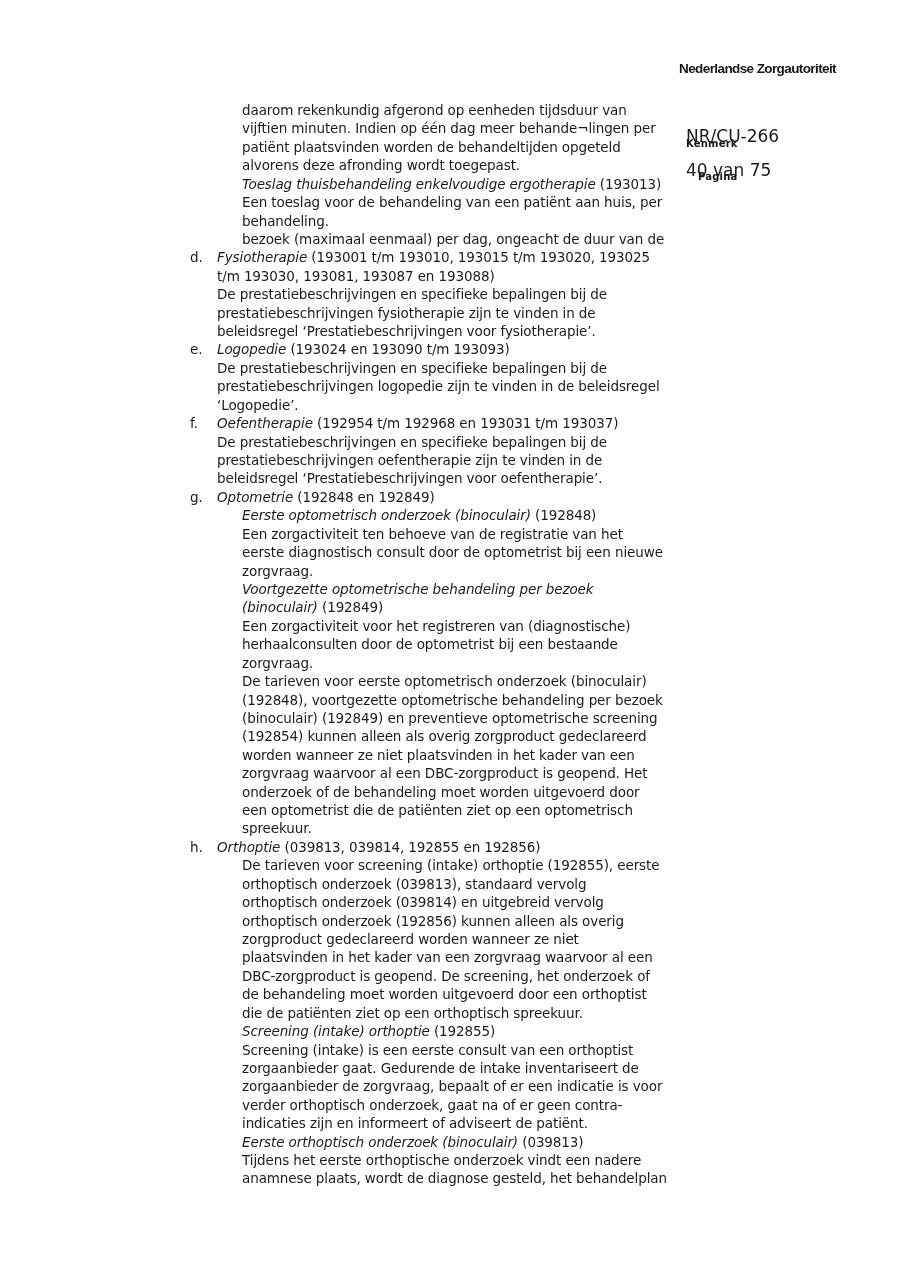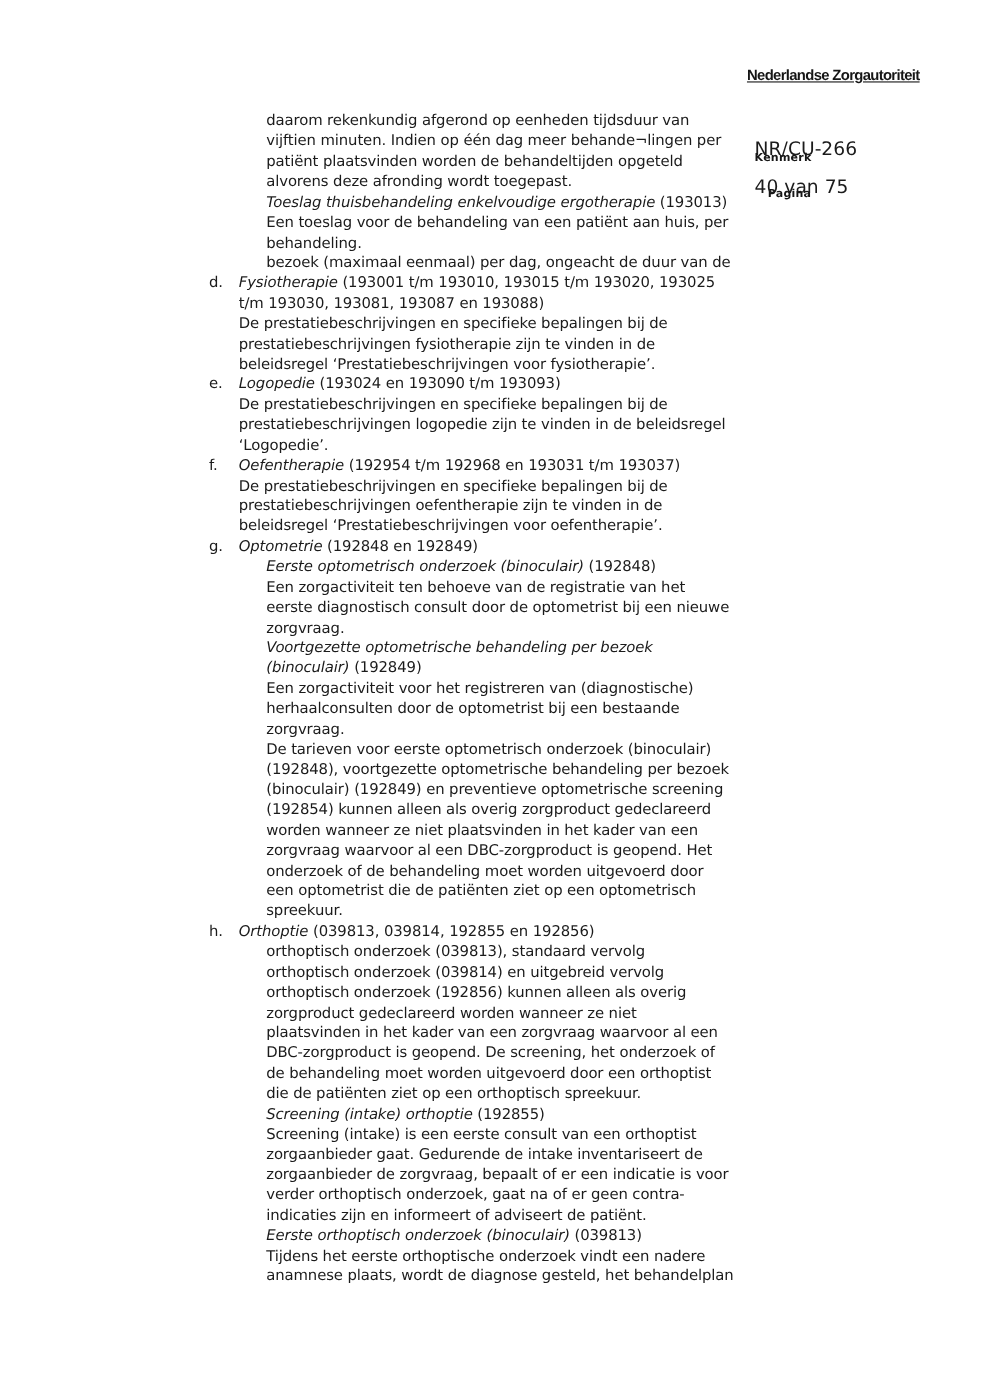--- a/index.html
+++ b/index.html
@@ -17,21 +17,20 @@
   }
   .org-title {
     position: absolute;
     top: 61px; right: 64px;
     font-family: "Liberation Sans", sans-serif;
     font-weight: bold;
     font-size: 13.5px;
     letter-spacing: -0.6px;
     color: #161616;
     white-space: nowrap;
-    text-decoration: underline;
   }
   .meta-label {
     position: absolute; left: 686px;
     font-family: "DejaVu Sans", sans-serif;
     font-weight: bold;
     font-size: 10px;
     letter-spacing: 0.2px;
     color: #161616;
     white-space: nowrap;
     margin-top: 23px;
@@ -115,20 +114,21 @@
       <div class="line ind2"><span>De tarieven voor eerste optometrisch onderzoek (binoculair)</span></div>
       <div class="line ind2"><span>(192848), voortgezette optometrische behandeling per bezoek</span></div>
       <div class="line ind2"><span>(binoculair) (192849) en preventieve optometrische screening</span></div>
       <div class="line ind2"><span>(192854) kunnen alleen als overig zorgproduct gedeclareerd</span></div>
       <div class="line ind2"><span>worden wanneer ze niet plaatsvinden in het kader van een</span></div>
       <div class="line ind2"><span>zorgvraag waarvoor al een DBC-zorgproduct is geopend. Het</span></div>
       <div class="line ind2"><span>onderzoek of de behandeling moet worden uitgevoerd door</span></div>
       <div class="line ind2"><span>een optometrist die de patiënten ziet op een optometrisch</span></div>
       <div class="line ind2"><span>spreekuur.</span></div>
       <div class="line ind1"><span class="marker">h.</span><span class="it">Orthoptie</span><span> (039813, 039814, 192855 en 192856)</span></div>
+      <div class="line ind2"><span>De tarieven voor screening (intake) orthoptie (192855), eerste</span></div>
       <div class="line ind2"><span>orthoptisch onderzoek (039813), standaard vervolg</span></div>
       <div class="line ind2"><span>orthoptisch onderzoek (039814) en uitgebreid vervolg</span></div>
       <div class="line ind2"><span>orthoptisch onderzoek (192856) kunnen alleen als overig</span></div>
       <div class="line ind2"><span>zorgproduct gedeclareerd worden wanneer ze niet</span></div>
       <div class="line ind2"><span>plaatsvinden in het kader van een zorgvraag waarvoor al een</span></div>
       <div class="line ind2"><span>DBC-zorgproduct is geopend. De screening, het onderzoek of</span></div>
       <div class="line ind2"><span>de behandeling moet worden uitgevoerd door een orthoptist</span></div>
       <div class="line ind2"><span>die de patiënten ziet op een orthoptisch spreekuur.</span></div>
       <div class="line ind2"><span class="it">Screening (intake) orthoptie</span><span> (192855)</span></div>
       <div class="line ind2"><span>Screening (intake) is een eerste consult van een orthoptist</span></div>

